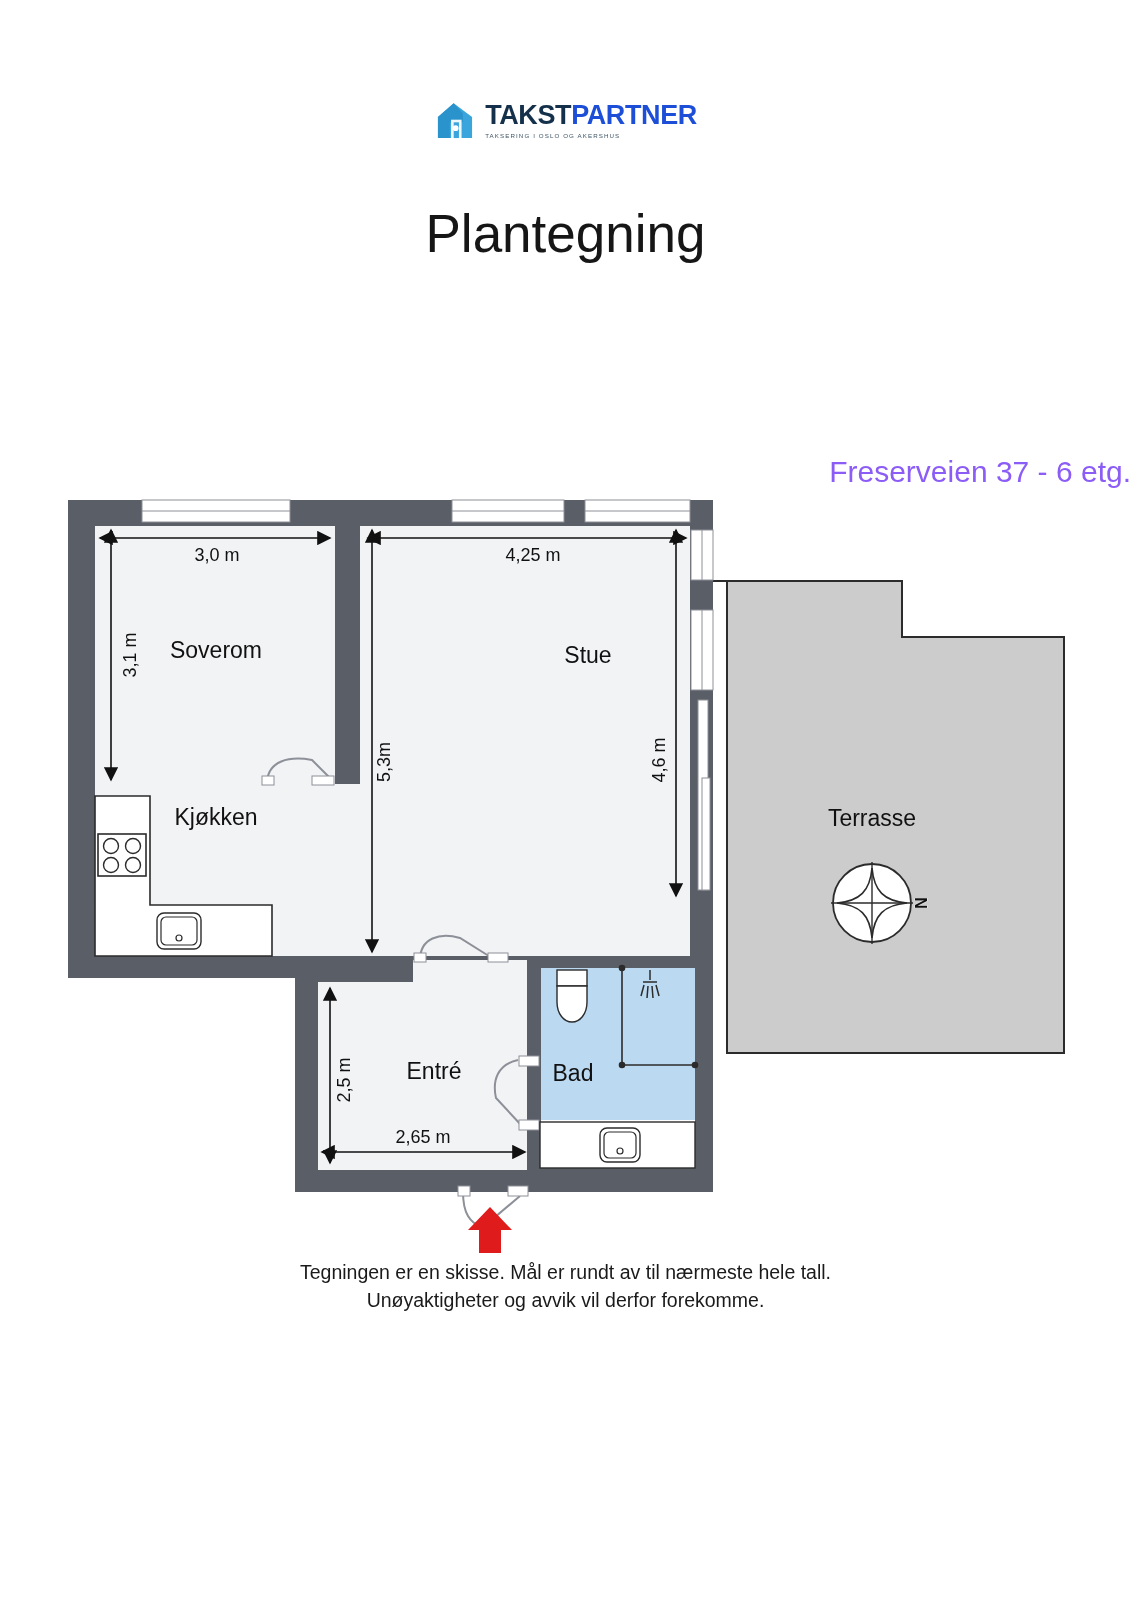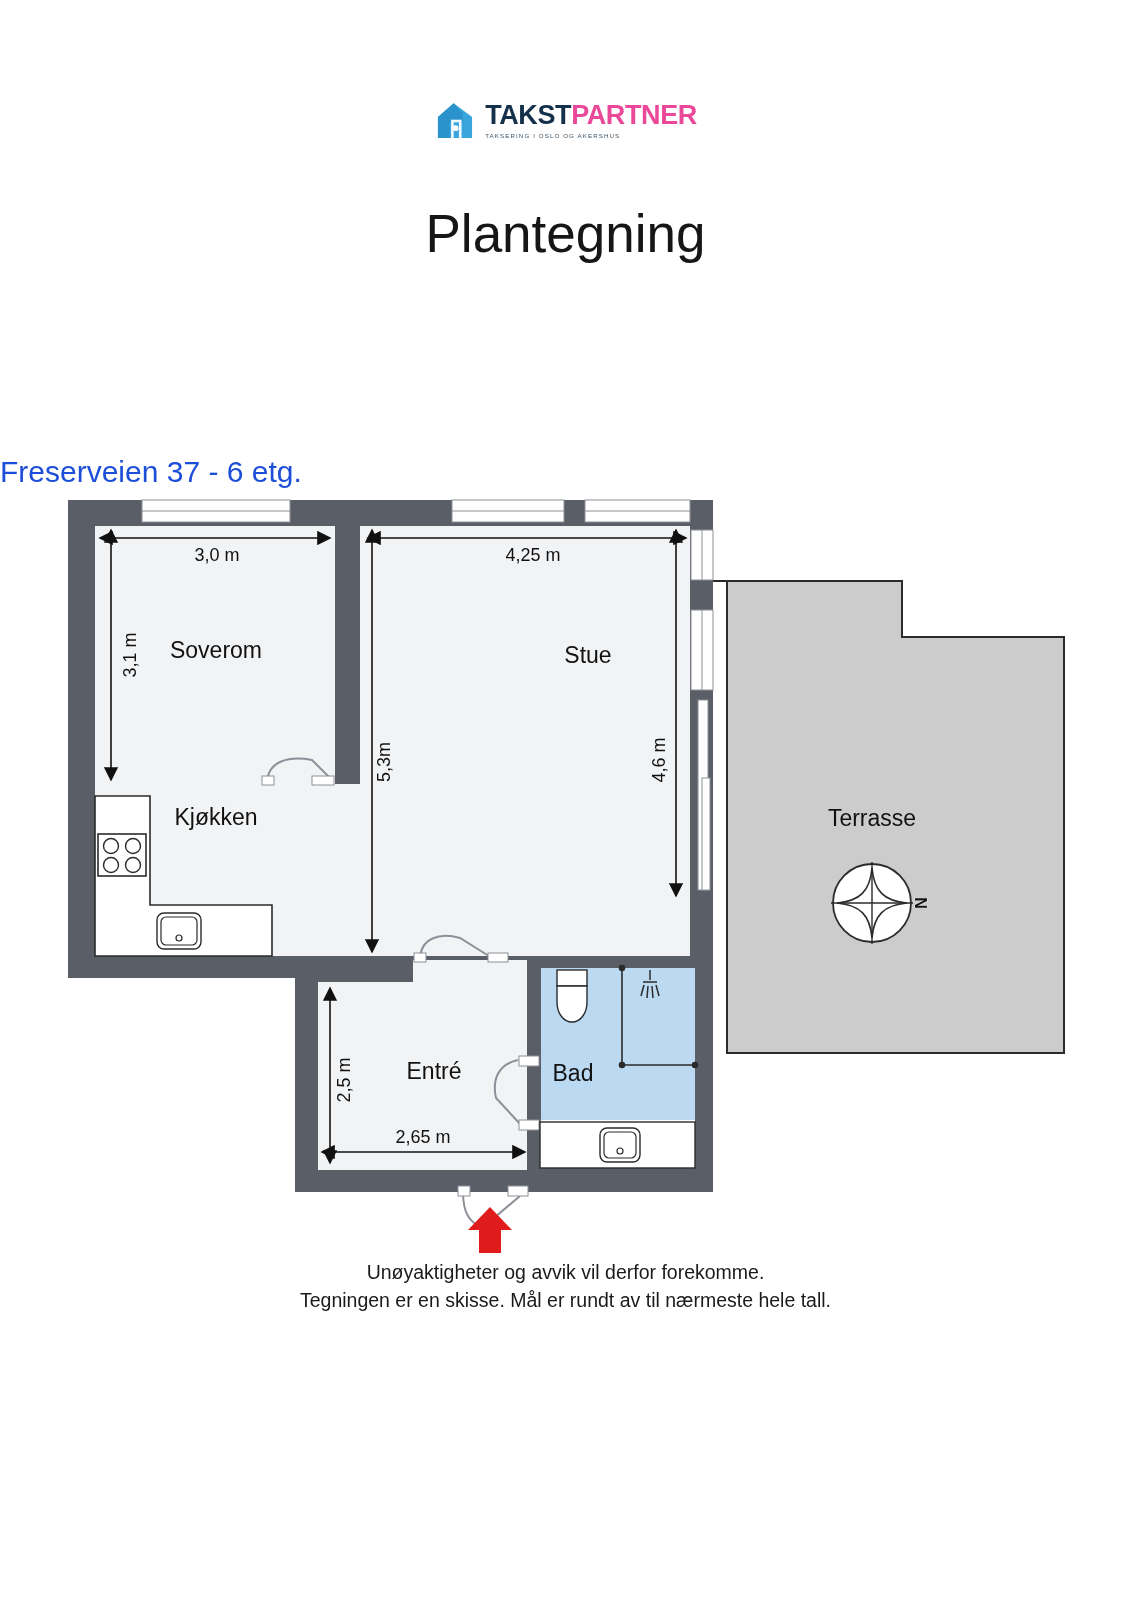--- a/index.html
+++ b/index.html
@@ -42,21 +42,21 @@
     justify-content: center;
     line-height: 1;
   }
   .logo-word {
     font-size: 27px;
     font-weight: bold;
     letter-spacing: -0.4px;
     white-space: nowrap;
   }
   .logo-word .dark { color: #14304a; margin-top: 24px; }
-  .logo-word .blue { color: #ec4899; }
+  .logo-word .blue { color: #1d4ed8; }
   .logo-sub {
     font-size: 6.2px;
     letter-spacing: 1.1px;
     color: #3d5568;
     margin-top: 4px;
     white-space: nowrap;
   }
 
   
   .doc-title {
@@ -65,23 +65,23 @@
     top: 203px;
     text-align: center;
     font-size: 53px;
     font-weight: normal;
     color: #161616;
   }
   .plan-title {
     position: absolute;
     left: 0; right: 0;
     top: 455px;
-    text-align: left;
+    text-align: right;
     font-size: 30px;
-    color: #1d4ed8;
+    color: #8b5cf6;
   }
 
   
   .plan-canvas {
     position: absolute;
     left: 0;
     top: 0;
     width: 1131px;
     height: 1600px;
   }
@@ -293,17 +293,17 @@
       </g>
 
       <g>
         <path d="M490 1207 L512 1230 L501 1230 L501 1253 L479 1253 L479 1230 L468 1230 Z" fill="#e01b1b"></path>
       </g>
 
     </svg>
   </div>
 
   <div class="footer-note">
+    <div>Tegningen er en skisse. Mål er rundt av til nærmeste hele tall.</div>
     <div>Unøyaktigheter og avvik vil derfor forekomme.</div>
-    <div>Tegningen er en skisse. Mål er rundt av til nærmeste hele tall.</div>
   </div>
 
 </div>
 
 </body></html>

